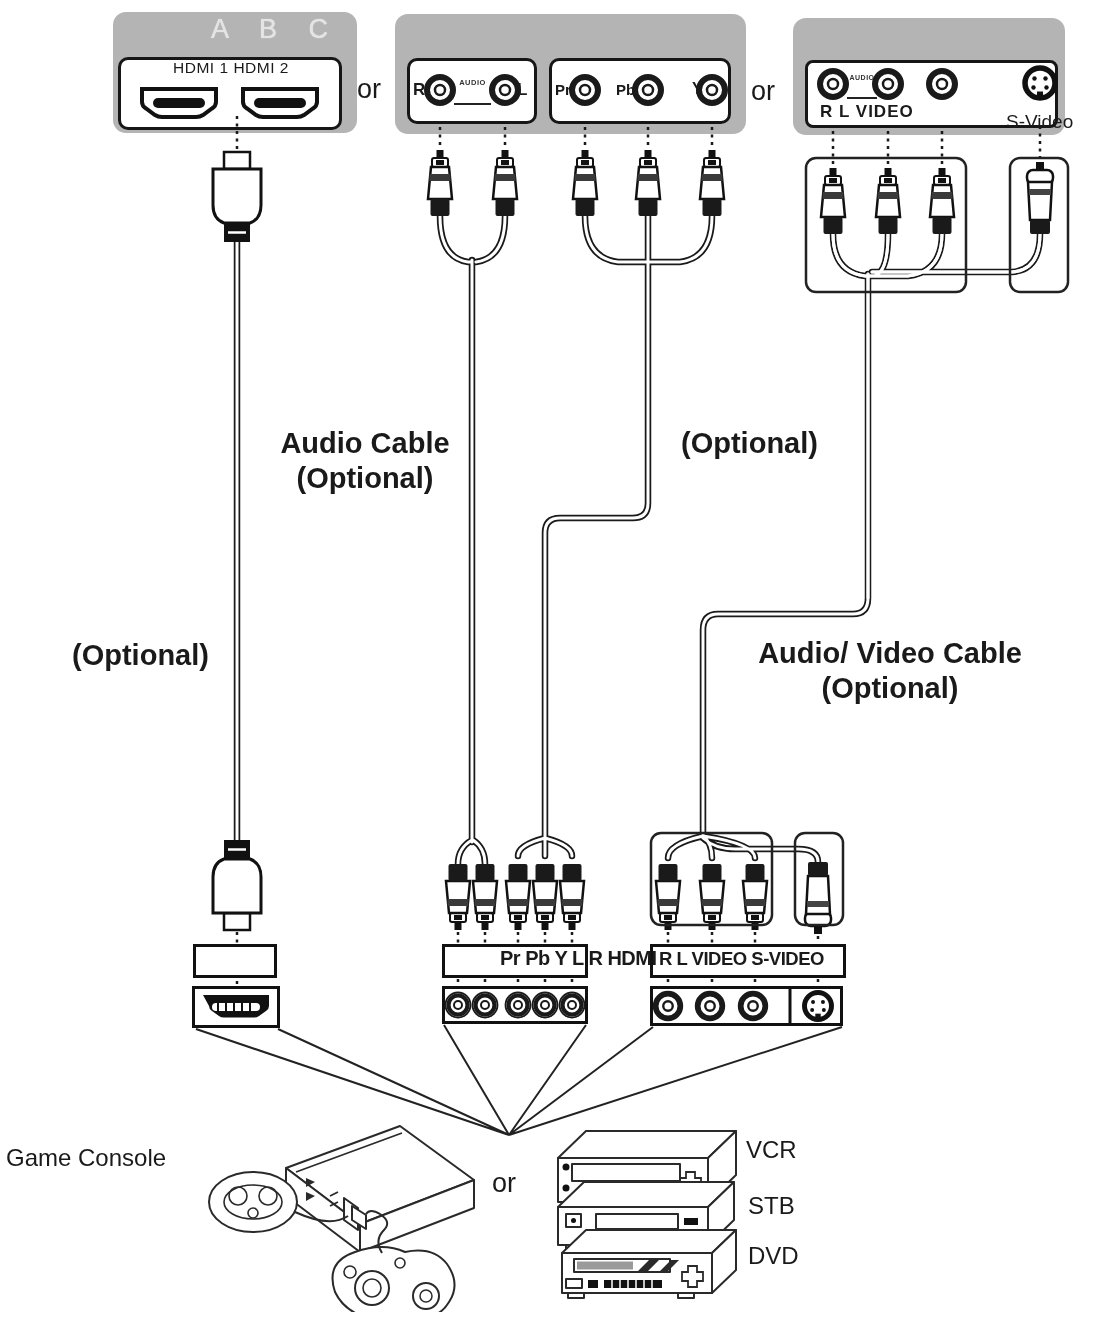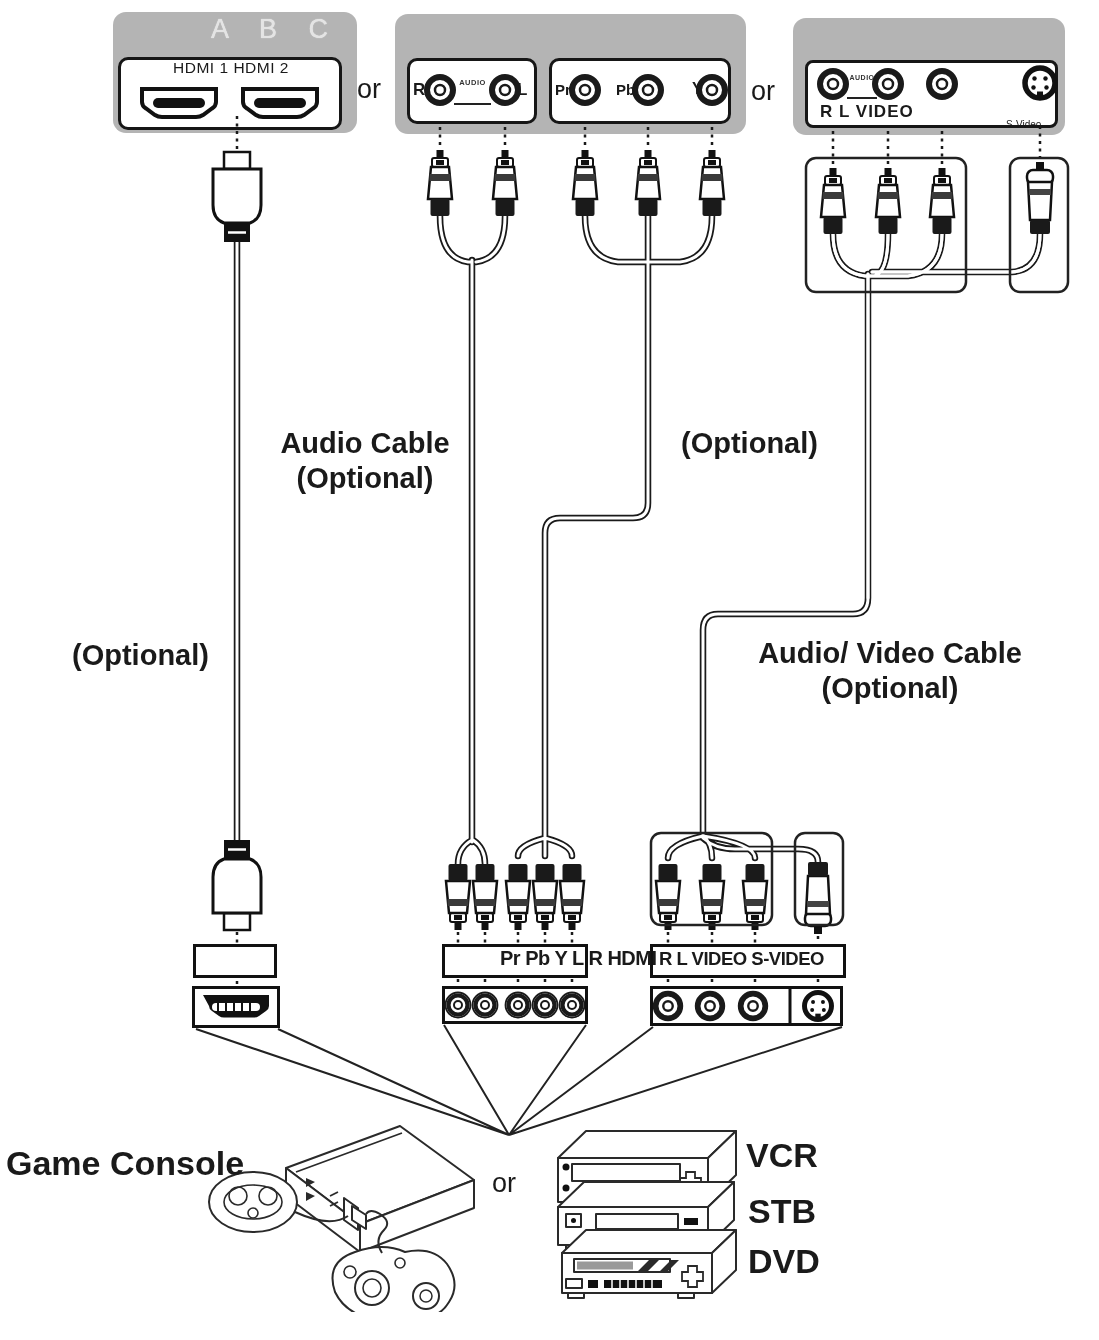--- a/index.html
+++ b/index.html
@@ -12,21 +12,21 @@
   .txt{position:absolute;z-index:4;line-height:1;}
   .center{text-align:center;}
   .or{font-size:27px;color:#1a1a1a;}
   .cable-label{position:absolute;z-index:4;text-align:center;font-weight:bold;font-size:29px;line-height:35px;}
   .cl-line{display:block;}
   .abc{font-size:27px;letter-spacing:12px;color:#e4e4e4;text-shadow:0 0 1px #f5f5f5;}
   .jack-lab{font-size:17px;font-weight:600;}
   .tiny-audio{font-size:7.5px;font-weight:bold;border-bottom:2px solid #222;text-align:center;
               letter-spacing:.5px;padding-bottom:16px;color:#333;}
   .strip-text{font-weight:bold;white-space:nowrap;z-index:5;}
-  .dev-lab{font-size:34px;font-weight:bold;}
+  .dev-lab{font-size:24px;font-weight:normal;}
   svg.art{position:absolute;left:0;top:0;z-index:2;pointer-events:none;}
   .cable-o{fill:none;stroke:#1a1a1a;stroke-width:6.5;stroke-linecap:round;}
   .cable-i{fill:none;stroke:#ffffff;stroke-width:3;stroke-linecap:round;}
   .dot{fill:none;stroke:#1a1a1a;stroke-width:2.5;stroke-dasharray:3 4.5;}
   .obox{fill:none;stroke:#222;stroke-width:2.5;}
   .fan{fill:none;stroke:#222;stroke-width:2;}
   .line-art{fill:#fff;stroke:#2a2a2a;stroke-width:2;stroke-linejoin:round;}
 </style>
 </head>
 <body>
@@ -288,21 +288,21 @@
   <div class="txt jack-lab" style="left:517px;top:81px">L</div>
 
   <div class="txt jack-lab" style="left:555px;top:82px;font-size:15px">Pr</div>
   <div class="txt jack-lab" style="left:616px;top:82px;font-size:15px">Pb</div>
   <div class="txt jack-lab" style="left:692px;top:81px;font-size:16px">Y</div>
 
   <div class="txt or" style="left:751px;top:78px">or</div>
 
   <div class="txt tiny-audio" style="left:847px;top:74px;width:30px;font-size:7px">AUDIO</div>
   <div class="txt" style="left:820px;top:103px;font-size:17px;font-weight:600;letter-spacing:1px">R L VIDEO</div>
-  <div class="txt" style="left:1006px;top:120px;font-size:10px">S-Video</div>
+  <div class="txt" style="left:1006px;top:112px;font-size:19px">S-Video</div>
 
   <div class="cable-label" style="left:265px;top:426px;width:200px">
     <span class="cl-line">Audio Cable</span>
     <span class="cl-line">(Optional)</span>
   </div>
   <div class="cable-label" style="left:652px;top:426px;width:195px">
     <span class="cl-line">(Optional)</span>
   </div>
   <div class="cable-label" style="left:38px;top:638px;width:205px">
     <span class="cl-line">(Optional)</span>

